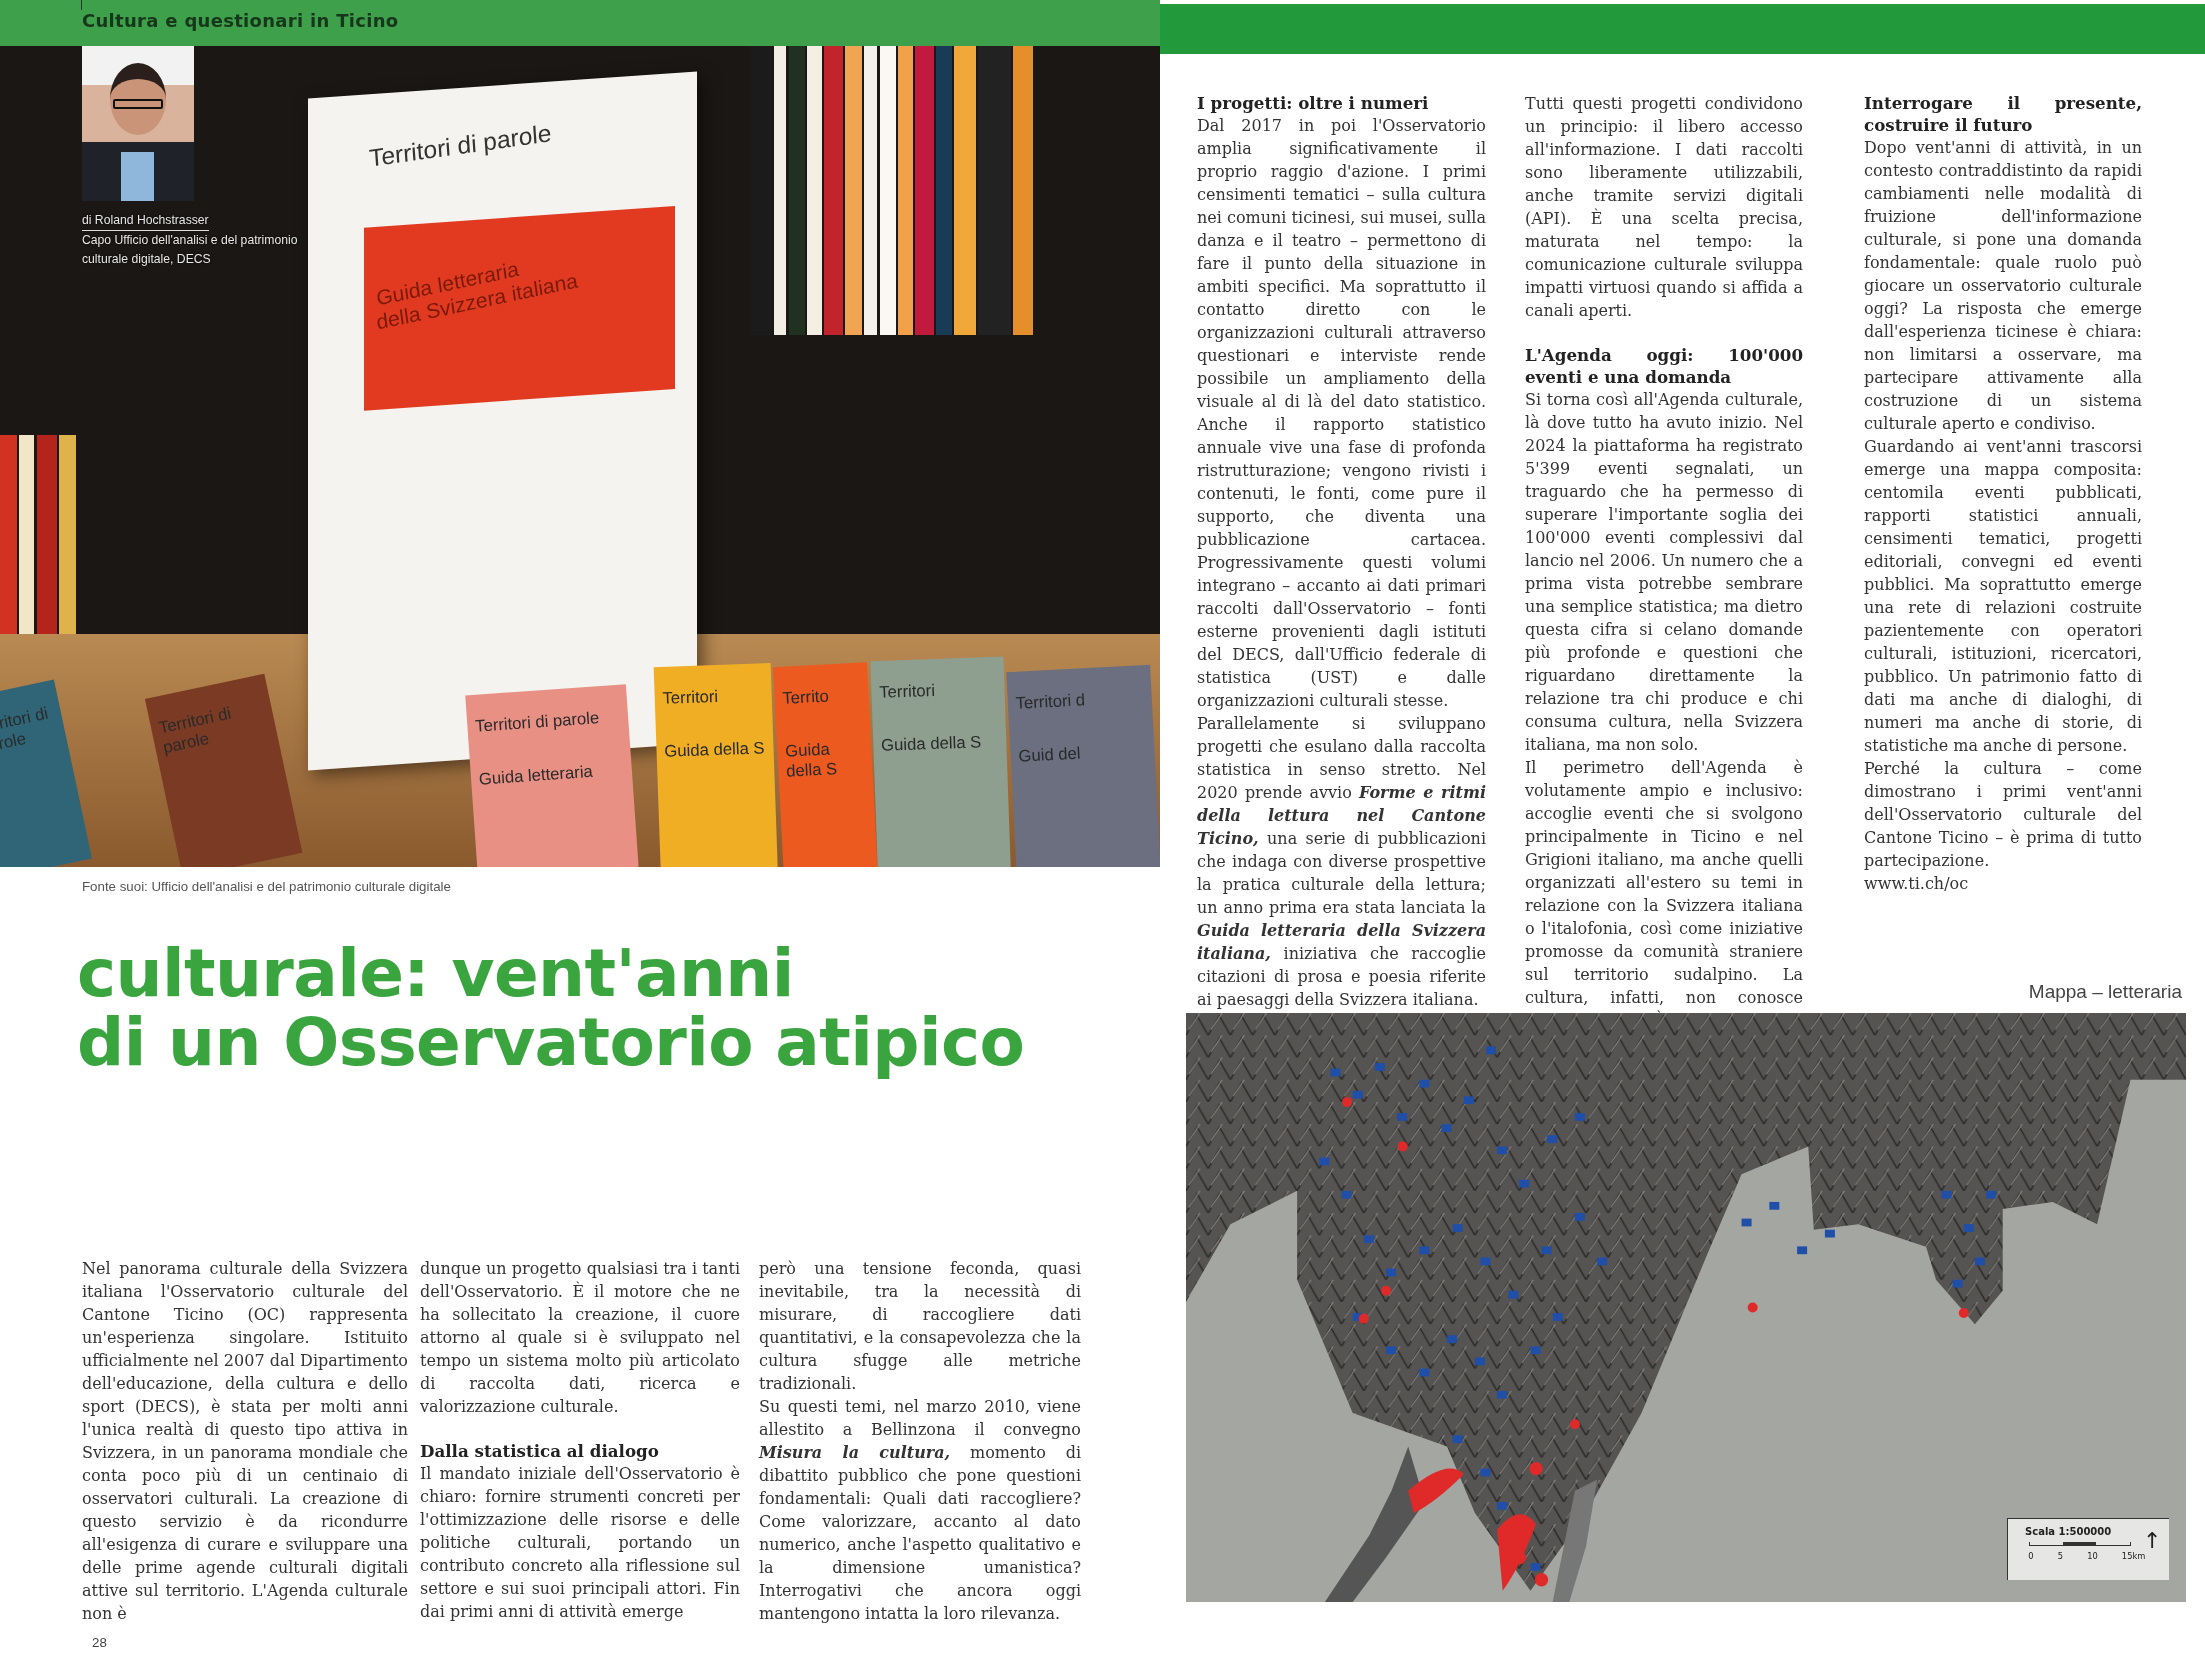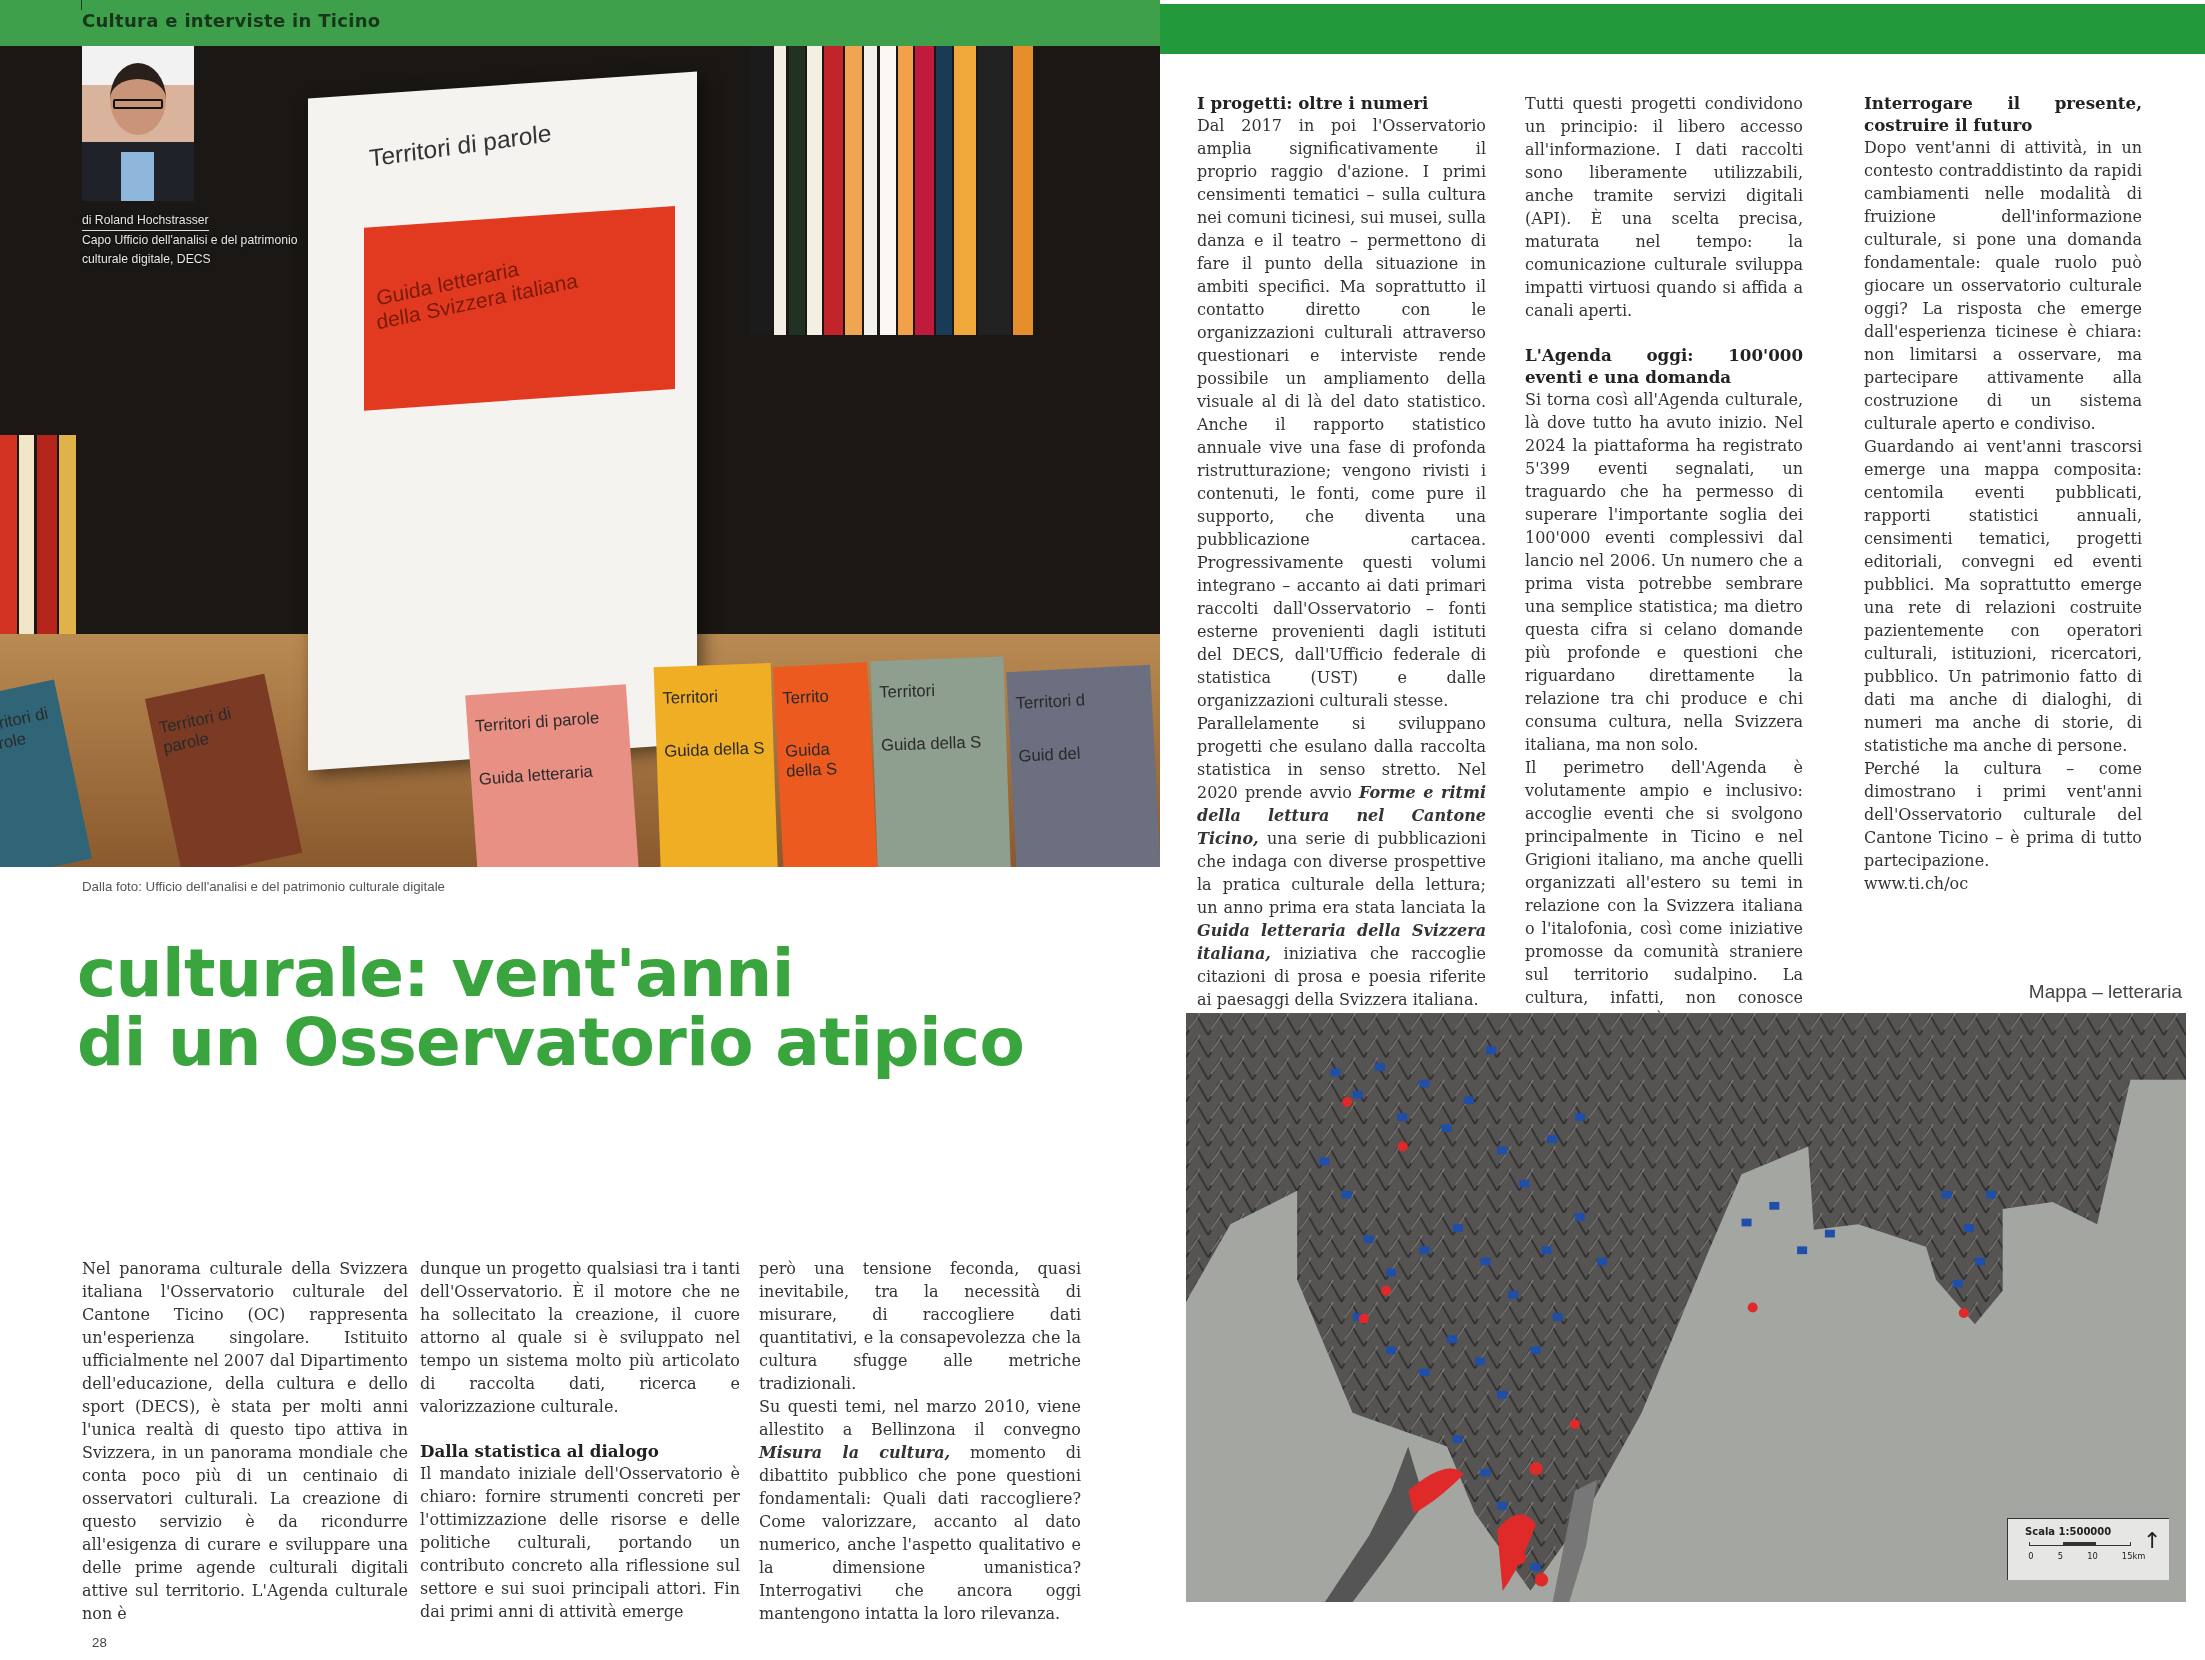--- a/index.html
+++ b/index.html
@@ -52,21 +52,21 @@
   .scalebox .bar i { position:absolute; left:33px; top:0; width:33px; height:3.3px; background:#333; }
   .scalebox .ticks { position:absolute; left:20px; top:32px; width:117px; display:flex; justify-content:space-between; font-size:8.3px; }
   .scalebox .north { position:absolute; right:7.8px; top:11px; font-size:22px; line-height:22px; }
 </style>
 </head>
 <body>
 
 <div id="left-page" class="page">
   <div class="band-left">
     <div class="tick"></div>
-    <div class="section-label">Cultura e interviste in Ticino</div>
+    <div class="section-label">Cultura e questionari in Ticino</div>
   </div>
 
   <div class="photo">
     <div class="shelf" style="left:750px;width:400px;">
       <div class="spine" style="width:22px;background:#1b1b1b"></div>
       <div class="spine" style="width:12.2px;background:#f2eee6"></div>
       <div class="spine" style="width:16.7px;background:#203021"></div>
       <div class="spine" style="width:14.4px;background:#f5efe3"></div>
       <div class="spine" style="width:19px;background:#c2242c"></div>
       <div class="spine" style="width:16.7px;background:#f0a552"></div>
@@ -128,21 +128,21 @@
     <div class="head"></div>
     <div class="glasses"></div>
     <div class="shirt"></div>
   </div>
   <div class="byline">
     <span class="author">di Roland Hochstrasser</span><br>
     <span>Capo Ufficio dell'analisi e del patrimonio</span><br>
     <span>culturale digitale, DECS</span>
   </div>
 
-  <div class="caption">Dalla foto: Ufficio dell'analisi e del patrimonio culturale digitale</div>
+  <div class="caption">Fonte suoi: Ufficio dell'analisi e del patrimonio culturale digitale</div>
 
   <div class="headline">
     <div>culturale: vent'anni</div>
     <div>di un Osservatorio atipico</div>
   </div>
 
   <div class="col" style="left:82px;top:1257px;width:326px;">
     <p>Nel panorama culturale della Svizzera italiana l'Osservatorio culturale del Cantone Ticino (OC) rappresenta un'esperienza singolare. Istituito ufficialmente nel 2007 dal Dipartimento dell'educazione, della cultura e dello sport (DECS), è stata per molti anni l'unica realtà di questo tipo attiva in Svizzera, in un panorama mondiale che conta poco più di un centinaio di osservatori culturali. La creazione di questo servizio è da ricondurre all'esigenza di curare e sviluppare una delle prime agende culturali digitali attive sul territorio. L'Agenda culturale non è</p>
   </div>
   <div class="col" style="left:420px;top:1257px;width:320px;">

